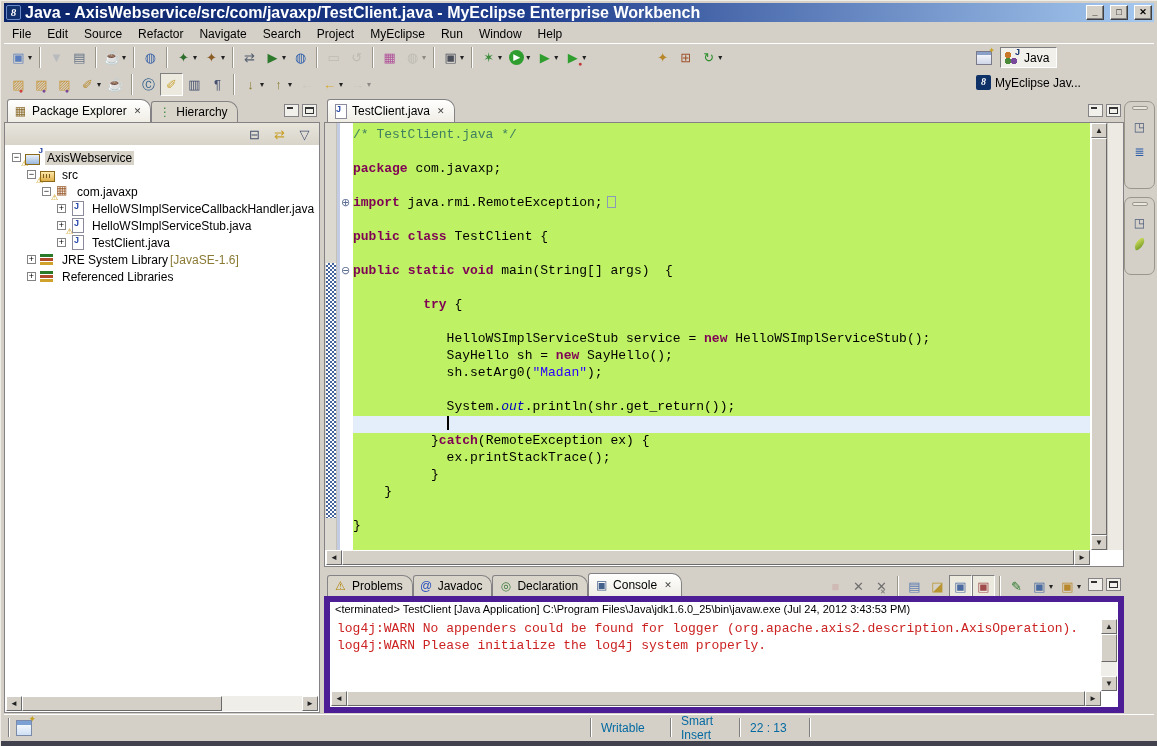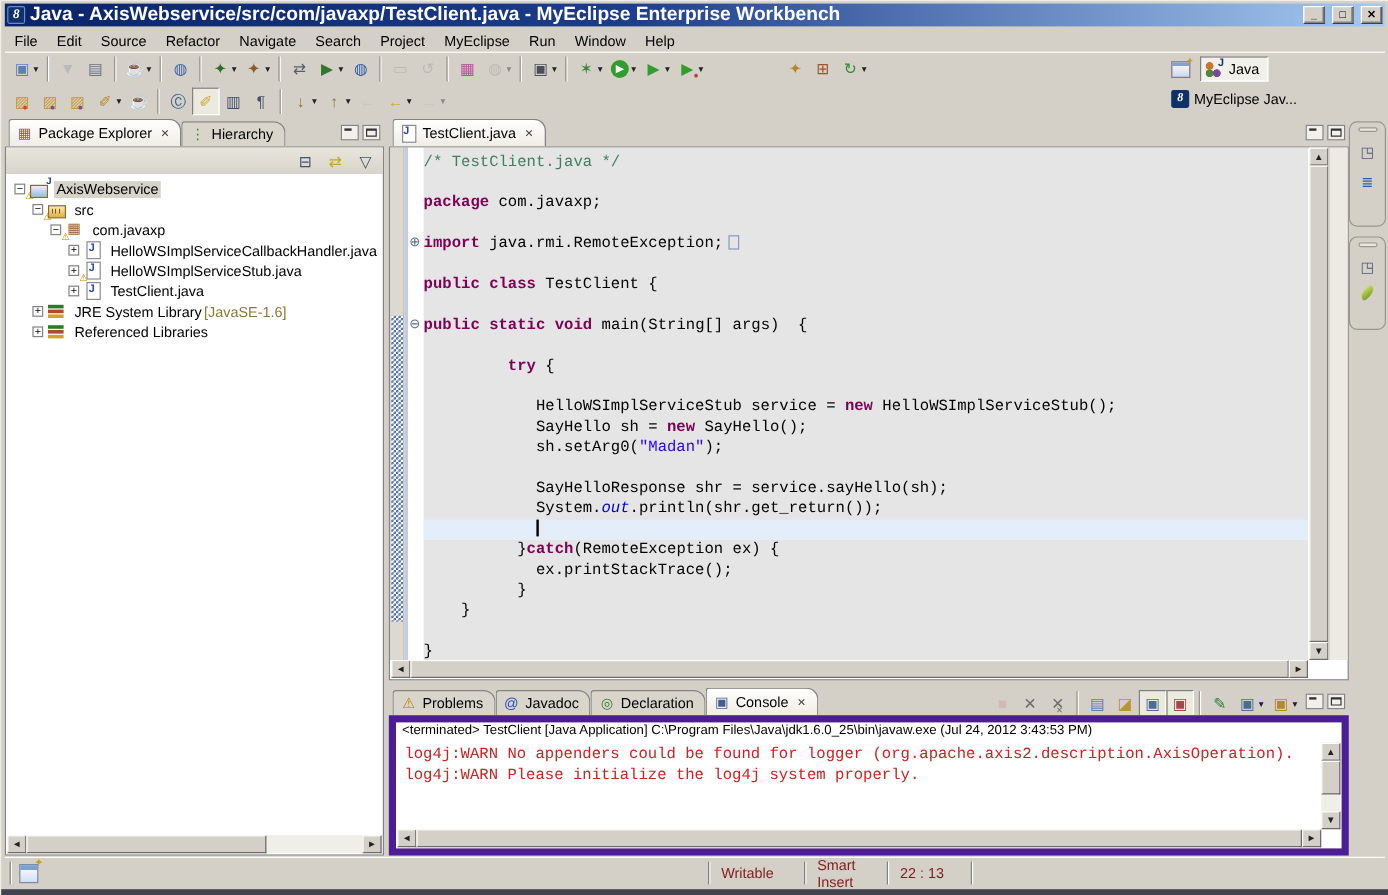--- a/index.html
+++ b/index.html
@@ -77,21 +77,21 @@
 .sbtn{width:16px;height:15px;flex:none;background:#d4d0c8;border:1px solid;border-color:#ffffff #6a6a6a #6a6a6a #ffffff;font-size:8px;text-align:center;line-height:13px;color:#222;}
 .sthumb{background:#d4d0c8;border:1px solid;border-color:#ffffff #6a6a6a #6a6a6a #ffffff;}
 
 .editor{position:absolute;left:323px;top:98px;width:800px;height:468px;}
 .editor-body{position:absolute;left:0;right:0;top:23px;bottom:0;border:1px solid #848284;background:#fff;}
 .ann-ruler{position:absolute;left:0;top:0;bottom:16px;width:12px;background:#dcd9d0;border-right:1px solid #c4c1b8;}
 .range-indicator{position:absolute;left:1px;width:10px;background-image:linear-gradient(45deg,#42639c 25%,transparent 25%,transparent 75%,#42639c 75%),linear-gradient(45deg,#42639c 25%,#ffffff 25%,#ffffff 75%,#42639c 75%);background-size:4px 4px;background-position:0 0,2px 2px;}
 .quickdiff{position:absolute;left:12px;top:0;bottom:16px;width:3px;background:#c4cce4;}
 .fold-margin{position:absolute;left:15px;top:0;bottom:16px;width:13px;background:#fff;}
 .foldmark{position:absolute;left:1px;width:11px;height:11px;font-size:11px;line-height:11px;color:#5a6a92;background:#fff;}
-.code-area{position:absolute;left:28px;top:0;right:33px;bottom:16px;padding-top:4px;font:13px "Liberation Mono",monospace;overflow:hidden;background:#e5e5e5;}
+.code-area{position:absolute;left:28px;top:0;right:33px;bottom:16px;padding-top:4px;font:13px "Liberation Mono",monospace;overflow:hidden;background:#bef264;}
 .cline{height:17px;white-space:pre;}
 .curline{background:#e4eefb;}
 .tk-k{color:#7f0055;font-weight:bold;}
 .tk-p{color:#000;}
 .tk-s{color:#2a00ff;}
 .tk-c{color:#3f7f5f;}
 .tk-f{color:#0000c0;font-style:italic;}
 .tk-b{display:inline-block;width:9px;height:12px;border:1px solid #8a9ab8;margin-left:4px;vertical-align:-2px;}
 .caret{display:inline-block;width:2px;height:14px;background:#000;vertical-align:-2px;}
 .evscroll{right:16px;bottom:16px;}
@@ -112,21 +112,21 @@
 
 .fvstrip{position:absolute;right:2px;top:100px;width:31px;}
 .fvstack{border:1px solid #9a968c;border-radius:7px;background:#d4d0c8;margin-bottom:8px;padding:4px 2px 8px;display:flex;flex-direction:column;align-items:center;gap:9px;}
 .grip{width:16px;height:4px;border:1px solid #9a968c;border-radius:2px;background:#eae7e0;}
 .fvicon{width:16px;height:16px;font-size:12px;text-align:center;line-height:16px;color:#4a5a7a;}
 .leaf{width:13px;height:8px;background:linear-gradient(#cada5a,#7aa02a);border-radius:80% 20% 80% 20%;transform:rotate(-35deg);}
 
 .statusbar{position:absolute;left:3px;right:3px;bottom:6px;height:26px;border-top:1px solid #ffffff;font-size:12px;}
 .fv-area{position:absolute;left:4px;top:3px;display:flex;align-items:center;gap:6px;}
 .ssep{position:absolute;top:3px;height:19px;width:2px;border-left:1px solid #808080;border-right:1px solid #ffffff;}
-.sfield{position:absolute;top:3px;height:19px;display:flex;align-items:center;padding-left:9px;color:#7f1d1d;}
+.sfield{position:absolute;top:3px;height:19px;display:flex;align-items:center;padding-left:9px;color:#0369a1;}
 .fv-toggle{width:16px;height:16px;border:1px solid #7a8aa8;background:linear-gradient(#ffffff,#cfe0f4);position:relative;}
 .fv-toggle::before{content:"";position:absolute;left:0;right:0;top:0;height:4px;background:#7aa0d4;}
 .fv-toggle::after{content:"✦";position:absolute;right:-5px;top:-7px;color:#c8a020;font-size:9px;}
 .bottom-strip{position:absolute;left:0;right:0;bottom:0;height:5px;background:#42424e;}
 .vsplit{position:absolute;left:319px;top:98px;width:4px;height:614px;}
 .hsplit{position:absolute;left:323px;top:566px;width:800px;height:6px;}
 </style>
 </head>
 <body>
 
@@ -442,21 +442,20 @@
           <div class="cline"><span class="tk-k">public</span><span class="tk-p"> </span><span class="tk-k">class</span><span class="tk-p"> TestClient {</span></div>
           <div class="cline"></div>
           <div class="cline"><span class="tk-k">public</span><span class="tk-p"> </span><span class="tk-k">static</span><span class="tk-p"> </span><span class="tk-k">void</span><span class="tk-p"> main(String[] args)  {</span></div>
           <div class="cline"></div>
           <div class="cline"><span class="tk-p">         </span><span class="tk-k">try</span><span class="tk-p"> {</span></div>
           <div class="cline"></div>
           <div class="cline"><span class="tk-p">            HelloWSImplServiceStub service = </span><span class="tk-k">new</span><span class="tk-p"> HelloWSImplServiceStub();</span></div>
           <div class="cline"><span class="tk-p">            SayHello sh = </span><span class="tk-k">new</span><span class="tk-p"> SayHello();</span></div>
           <div class="cline"><span class="tk-p">            sh.setArg0(</span><span class="tk-s">"Madan"</span><span class="tk-p">);</span></div>
           <div class="cline"></div>
-          <div class="cline"><span class="tk-p">            SayHelloResponse shr = service.sayHello(sh);</span></div>
           <div class="cline"><span class="tk-p">            System.</span><span class="tk-f">out</span><span class="tk-p">.println(shr.get_return());</span></div>
           <div class="cline curline"><span class="tk-p">            </span><span class="caret"></span></div>
           <div class="cline"><span class="tk-p">          }</span><span class="tk-k">catch</span><span class="tk-p">(RemoteException ex) {</span></div>
           <div class="cline"><span class="tk-p">            ex.printStackTrace();</span></div>
           <div class="cline"><span class="tk-p">          }</span></div>
           <div class="cline"><span class="tk-p">    }</span></div>
           <div class="cline"></div>
           <div class="cline"><span class="tk-p">}</span></div>
         </div>
       <div class="vscroll evscroll" style="position:absolute;">

